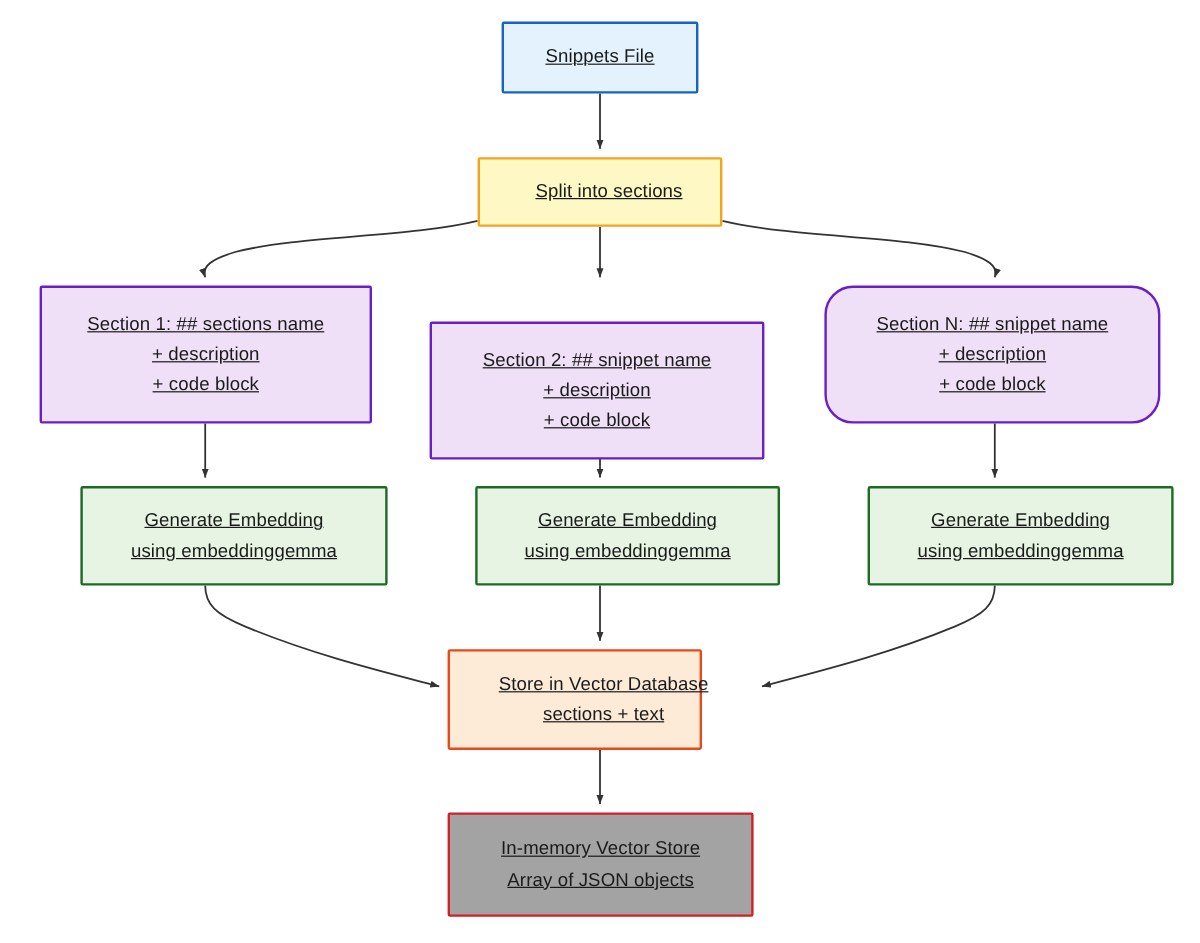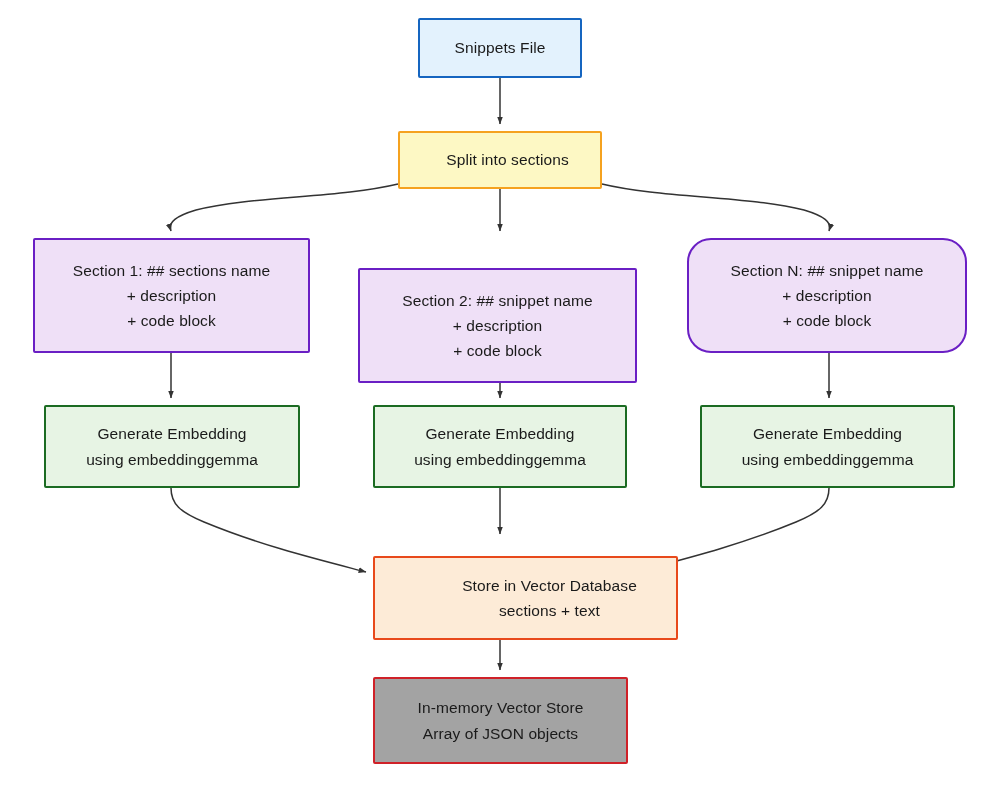--- a/index.html
+++ b/index.html
@@ -37,47 +37,48 @@
     border-radius: 2px;
     display: flex;
     flex-direction: column;
     align-items: center;
     justify-content: center;
     text-align: left;
     color: #1a1a1a;
     font-size: 15.5px;
     line-height: 1.62;
     letter-spacing: 0.1px;
+    text-decoration: underline;
   }
   .node .line {
     display: block;
     white-space: nowrap;
   }
 
   
   .n-blue   { background: #e3f2fd; border-color: #1565c0; }
   .n-yellow { background: #fdf8c4; border-color: #f5a21f; padding-left: 15px; }
   .n-purple { background: #efe0f7; border-color: #6a1fc4; }
-  .n-green  { background: #e7f4e4; border-color: #1b6b22; }
+  .n-green  { background: #e7f4e4; border-color: #1b6b22; margin-left: 23px; }
   .n-orange { background: #fdebd7; border-color: #e8491b; }
   .n-red    { background: #a3a3a3; border-color: #cf2128; }
 
   
   .pos-snippets   { left: 418px; top: 18px;  width: 164px; height: 60px; }
   .pos-split      { left: 398px; top: 131px; width: 204px; height: 58px; }
 
   .pos-section-0  { left: 33px;  top: 238px; width: 277px; height: 115px; }
   .pos-section-1  { left: 358px; top: 238px; width: 279px; height: 115px; margin-top: 30px; }
   .pos-section-2  { left: 687px; top: 238px; width: 280px; height: 115px; border-radius: 24px; }
 
   .pos-embed-0    { left: 44px;  top: 405px; width: 256px; height: 83px; }
   .pos-embed-1    { left: 373px; top: 405px; width: 254px; height: 83px; }
   .pos-embed-2    { left: 700px; top: 405px; width: 255px; height: 83px; }
 
-  .pos-store      { left: 373px; top: 556px; width: 305px; height: 84px; padding-left: 48px; }
+  .pos-store      { left: 373px; top: 541px; width: 212px; height: 84px; padding-left: 48px; }
   .pos-memstore   { left: 373px; top: 677px; width: 255px; height: 87px; }
 </style>
 </head>
 <body>
 
 <div id="diagram">
 
   <svg class="edge-layer" viewBox="0 0 1000 786" width="1000" height="786" xmlns="http://www.w3.org/2000/svg">
     <defs>
       <marker id="arrowend" markerWidth="9" markerHeight="9" refX="7.4" refY="3.1" orient="auto" markerUnits="userSpaceOnUse">

